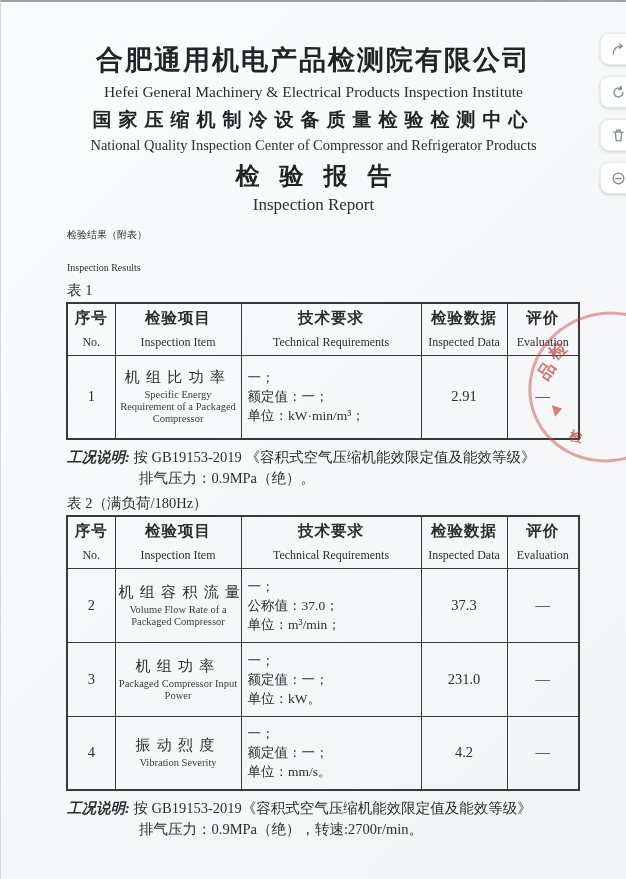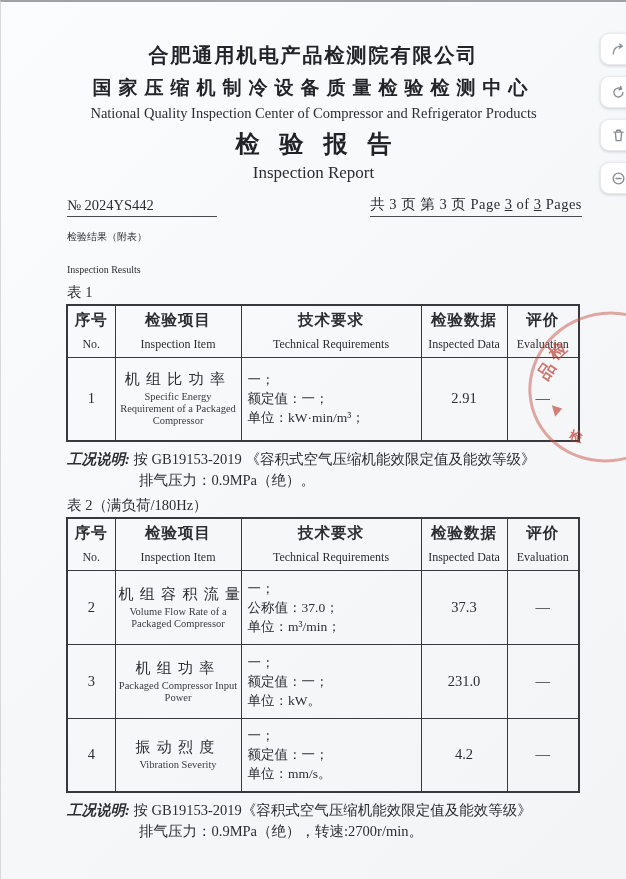--- a/index.html
+++ b/index.html
@@ -12,21 +12,21 @@
   }
   .page {
     position: absolute; left: 0; top: 0; width: 626px; height: 879px;
     background: linear-gradient(135deg, #fbfcfd 0%, #f6f7f9 55%, #f2f4f6 100%);
     border-top: 2px solid #9fa2a5;
     border-left: 1px solid #d7d9db;
     overflow: hidden;
   }
   
   .hdr { text-align: center; padding-top: 40px; }
-  .company-cn { font-size: 20px; font-weight: 700; letter-spacing: 2px; color: #232427; }
+  .company-cn { font-size: 27px; font-weight: 700; letter-spacing: 2px; color: #232427; }
   .company-en { font-size: 15.5px; margin-top: 5px; color: #2a2b2f; }
   .center-cn  { font-size: 19px; font-weight: 600; letter-spacing: 7px; margin-top: 6px; color: #232427; }
   .center-en  { font-size: 14.5px; margin-top: 4px; }
   .title-cn   { font-size: 24px; font-weight: 700; letter-spacing: 20px; text-indent: 20px; margin-top: 6px; color: #222326; }
   .title-en   { font-size: 17px; margin-top: 3px; }
   
   .meta-row {
     display: flex; justify-content: space-between; align-items: flex-end;
     margin: 12px 44px 0 66px; font-size: 14.5px;
   }
@@ -92,30 +92,27 @@
   }
   .fbtn svg { width: 17px; height: 17px; stroke: #888d95; fill: none; stroke-width: 1.6; stroke-linecap: round; stroke-linejoin: round; }
 </style>
 </head>
 <body>
 
 <div class="page">
 
   <div class="hdr">
     <div class="company-cn">合肥通用机电产品检测院有限公司</div>
+    <div class="company-en">Hefei General Machinery &amp; Electrical Products Inspection Institute</div>
     <div class="center-cn">国家压缩机制冷设备质量检验检测中心</div>
     <div class="center-en">National Quality Inspection Center of Compressor and Refrigerator Products</div>
     <div class="title-cn">检验报告</div>
     <div class="title-en">Inspection Report</div>
   </div>
 
-  <div class="meta-row">
-    <span class="no-seg"><span>№</span>&nbsp;<span>2024YS442</span></span>
-    <span class="pages-seg"><span>共 3 页 第 3 页</span>&nbsp;<span>Page</span>&nbsp;<span class="u">3</span>&nbsp;<span>of</span>&nbsp;<span class="u">3</span>&nbsp;<span>Pages</span></span>
-  </div>
 
   <div class="meta-cols">
     <div class="meta-left">
       <div>检验结果（附表）</div>
       <div class="en">Inspection Results</div>
     </div>
   </div>
 
   <div class="tbl-label">表 1</div>
 

